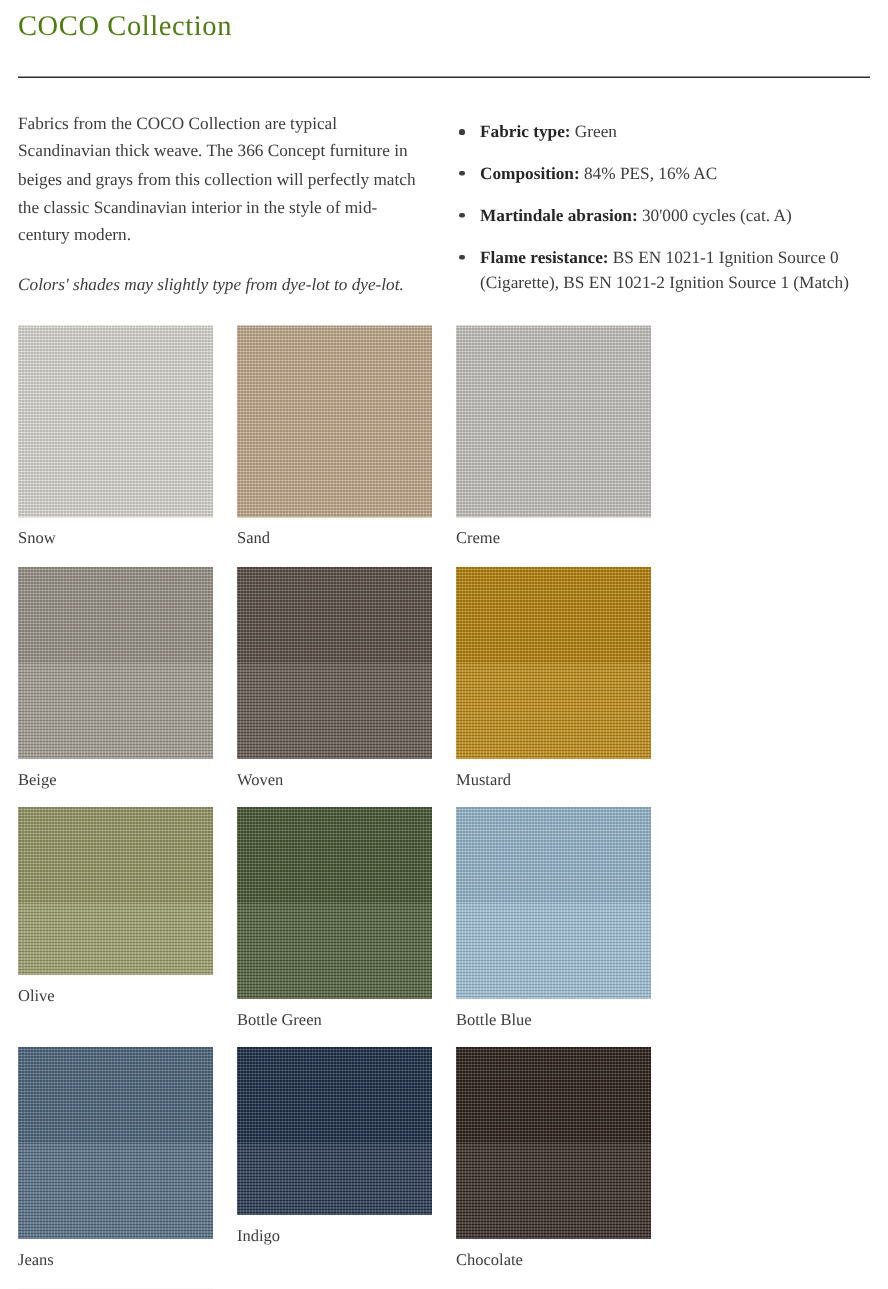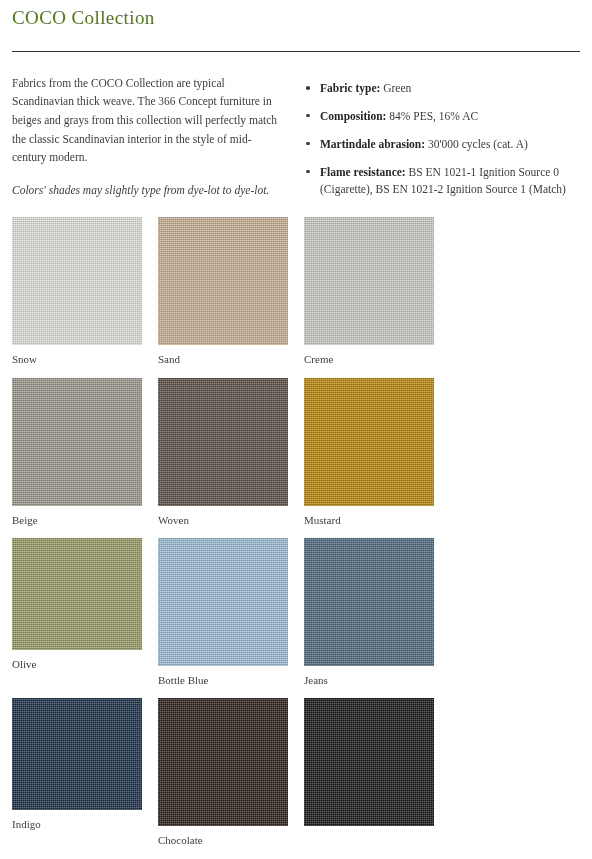--- a/index.html
+++ b/index.html
@@ -207,20 +207,24 @@
     <div class="swatch-cell">
       <span class="swatch-chip" style="background-color: rgb(187, 135, 14);"></span>
       <span class="swatch-label">Mustard</span>
     </div>
 
     <div class="swatch-cell">
       <span class="swatch-chip short" style="background-color: rgb(154, 156, 104);"></span>
       <span class="swatch-label">Olive</span>
     </div>
 
+    <div class="swatch-cell">
+      <span class="swatch-chip" style="background-color: rgb(74, 90, 52);"></span>
+      <span class="swatch-label">Bottle Green</span>
+    </div>
 
     <div class="swatch-cell">
       <span class="swatch-chip" style="background-color: rgb(156, 189, 212);"></span>
       <span class="swatch-label">Bottle Blue</span>
     </div>
 
     <div class="swatch-cell">
       <span class="swatch-chip" style="background-color: rgb(80, 105, 127);"></span>
       <span class="swatch-label">Jeans</span>
     </div>

